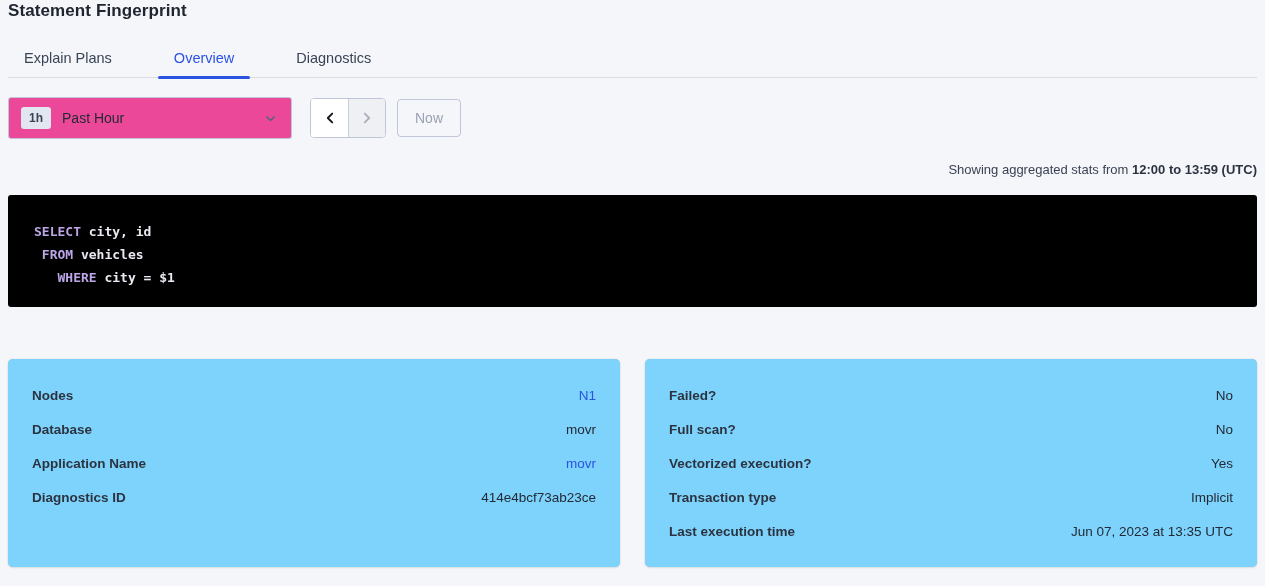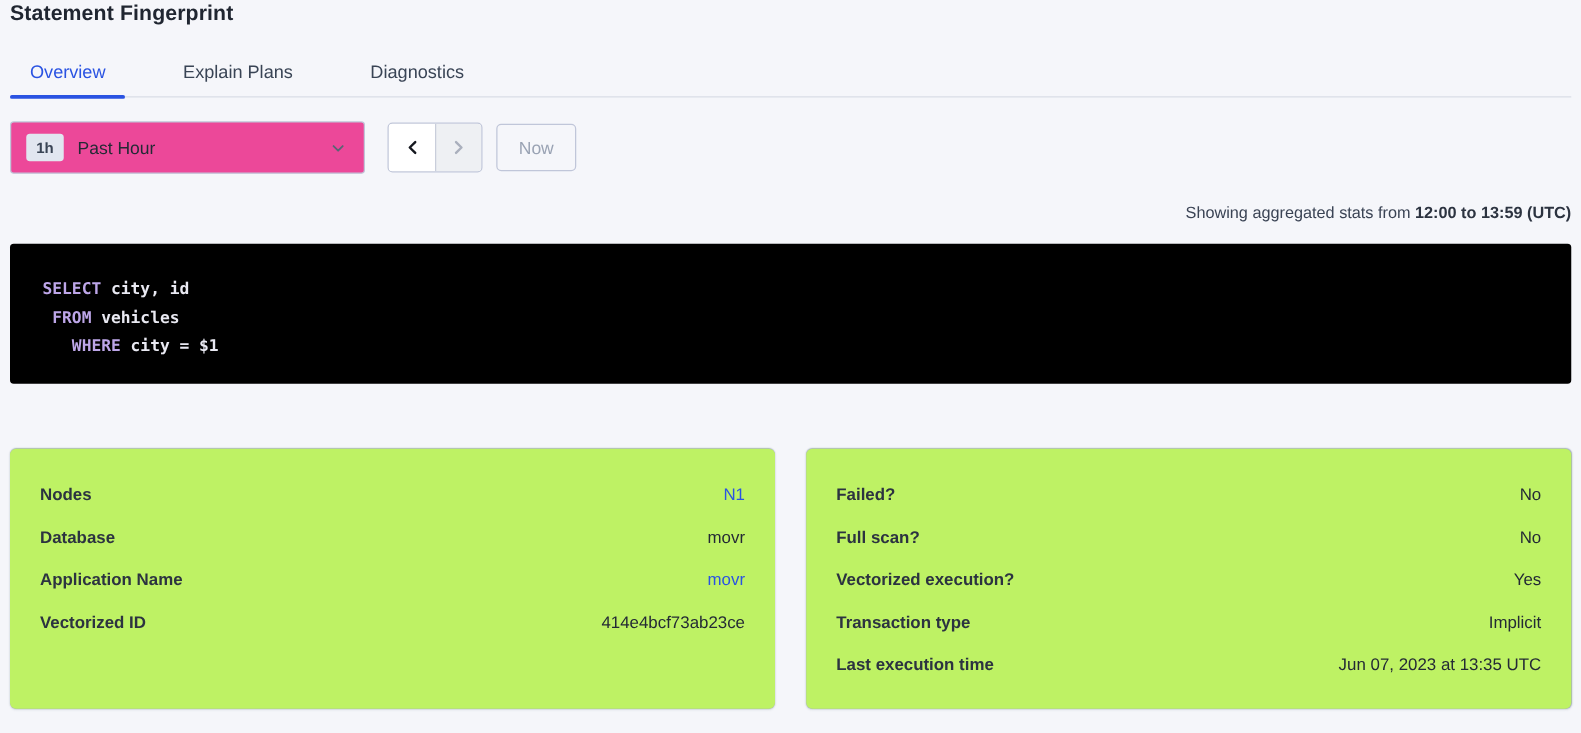--- a/index.html
+++ b/index.html
@@ -87,45 +87,45 @@
     white-space: pre;
     font-family: "DejaVu Sans Mono", monospace;
     font-size: 13px; font-weight: 700; line-height: 23px;
     color: #e9e9f2;
   }
   .sql-kw { color: #bda6e8; }
 
   
   .cards { margin-top: 52px; display: flex; gap: 25px; }
   .card {
-    flex: 1; background: #bef264; border-radius: 5px;
+    flex: 1; background: #7dd3fc; border-radius: 5px;
     padding: 19px 24px;
     box-shadow: 0 0 1px rgba(67,90,111,.45), 0 1px 2px rgba(67,90,111,.12);
   }
   .kv-row {
     height: 34px; display: flex; align-items: center;
     justify-content: space-between; font-size: 13.5px;
   }
   .kv-label { font-weight: 700; color: #2c3340; }
   .kv-value { color: #242a35; text-align: right; }
   .kv-value.link { color: #2a53e2; cursor: pointer; }
 </style>
 </head>
 <body>
 
 <div class="page">
 
   <h1 class="page-title">Statement Fingerprint</h1>
 
   <div class="tabbar">
+    <div class="tab">
+      <span>Explain Plans</span>
+    </div>
     <div class="tab active">
       <span>Overview</span>
-    </div>
-    <div class="tab">
-      <span>Explain Plans</span>
     </div>
     <div class="tab">
       <span>Diagnostics</span>
     </div>
   </div>
 
   <div class="time-row">
     <div class="time-dropdown">
       <span class="time-badge">1h</span>
       <span class="time-label">Past Hour</span>
@@ -172,21 +172,21 @@
         </div>
         <div class="kv-row">
           <span class="kv-label">Database</span>
           <span class="kv-value">movr</span>
         </div>
         <div class="kv-row">
           <span class="kv-label">Application Name</span>
           <span class="kv-value link">movr</span>
         </div>
         <div class="kv-row">
-          <span class="kv-label">Vectorized ID</span>
+          <span class="kv-label">Diagnostics ID</span>
           <span class="kv-value">414e4bcf73ab23ce</span>
         </div>
       </div>
     <div class="card">
         <div class="kv-row">
           <span class="kv-label">Failed?</span>
           <span class="kv-value">No</span>
         </div>
         <div class="kv-row">
           <span class="kv-label">Full scan?</span>

